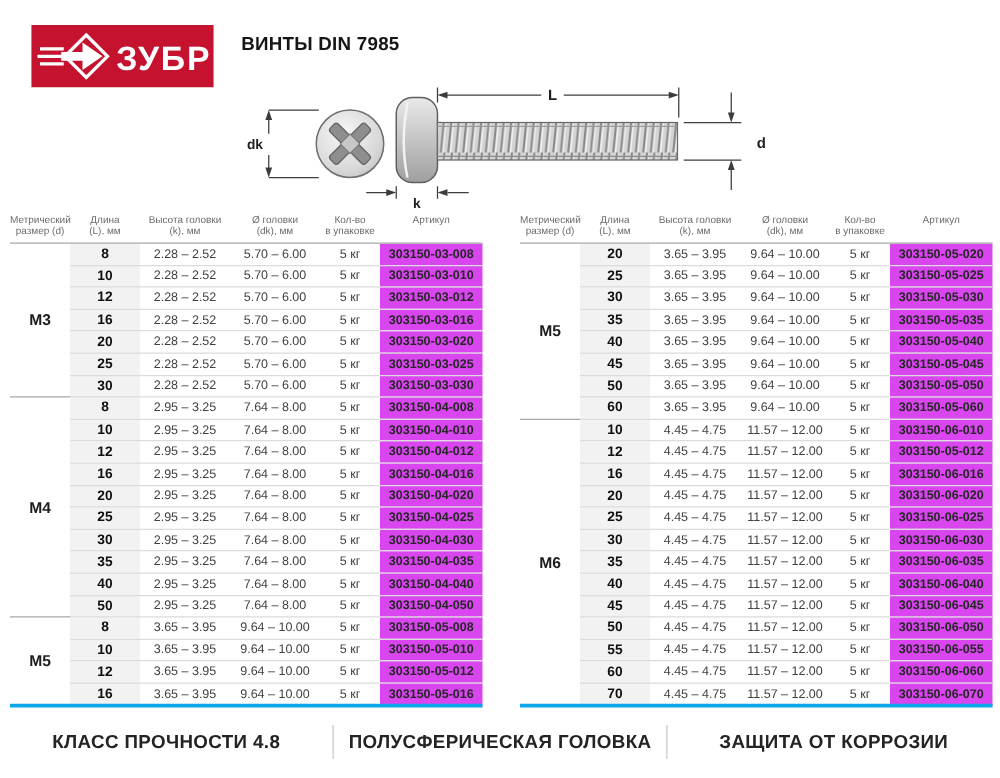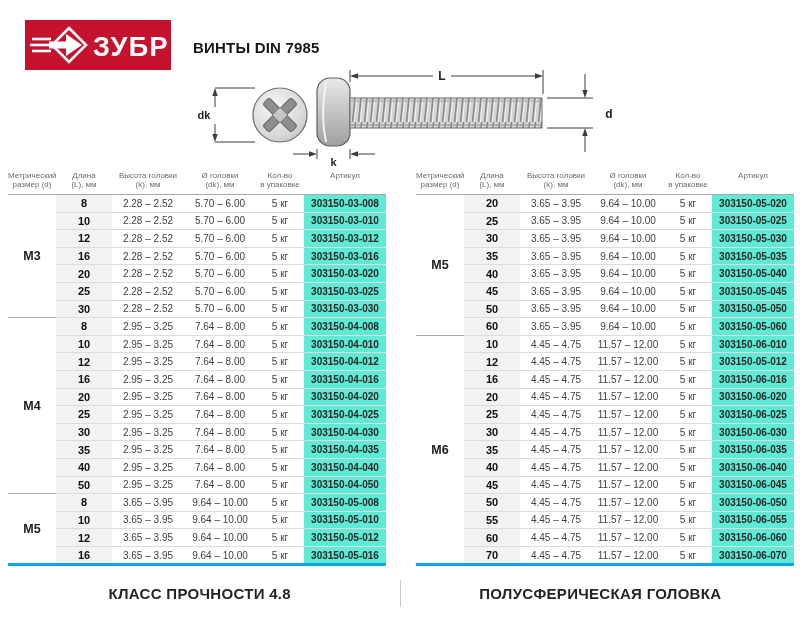--- a/index.html
+++ b/index.html
@@ -1,34 +1,34 @@
 <!DOCTYPE html>
 <html><head>
 <meta charset="utf-8">
 <style>
   html,body{margin:0;padding:0;background:#fff;}
   .page{position:relative;width:800px;height:622px;background:#fff;overflow:hidden;
         font-family:"Liberation Sans",sans-serif;}
   
   .logo{position:absolute;left:25px;top:20px;width:120px;height:50px;}
-  .titleblock{position:absolute;left:193px;top:38px;line-height:19px;
+  .titleblock{position:absolute;left:193px;top:26px;line-height:19px;
               font-size:15px;font-weight:700;color:#161616;letter-spacing:.2px;}
   
   .diagram{position:absolute;left:195px;top:62px;}
   
   .tables{position:absolute;left:8px;top:168px;width:786px;display:flex;justify-content:space-between;}
   table{border-collapse:collapse;width:378px;table-layout:fixed;border-bottom:3px solid #0ea5e9;}
   thead{border-bottom:1px solid #a8a8a8;}
   tbody{border-top:1px solid #a8a8a8;}
   th{font-size:8px;line-height:9px;font-weight:400;color:#6b6b6b;padding:3px 0 5px;vertical-align:top;}
   td{font-size:10px;color:#404040;text-align:center;height:16.6px;padding:0 1px;
      border-bottom:1px solid #dcdcdc;white-space:nowrap;}
   td.size{border-bottom:none;font-weight:700;font-size:12.5px;color:#1c1c1c;background:#fff;}
   td.len{font-weight:700;font-size:11px;color:#101010;background:#f2f2f2;}
-  td.art{font-weight:700;font-size:10px;color:#262626;background:#5eead4;}
+  td.art{font-weight:700;font-size:10px;color:#262626;background:#d946ef;}
   .c0{width:48px;}.c1{width:56px;}.c2{width:72px;}.c3{width:72px;}.c4{width:48px;}.c5{width:82px;}
   
   .footer{position:absolute;left:0;top:580px;width:800px;display:flex;}
   .fitem{flex:1;text-align:center;font-size:15px;font-weight:700;color:#242424;
          letter-spacing:.3px;padding:5px 0;}
   .fitem + .fitem{border-left:1px solid #c9c9c9;}
 </style>
 </head>
 <body>
 
@@ -497,15 +497,16 @@
             <td class="c4">5 кг</td>
             <td class="c5 art">303150-06-070</td>
           </tr>
         </tbody>
       </table>
   </div>
 
   <div class="footer">
     <div class="fitem">КЛАСС ПРОЧНОСТИ 4.8</div>
     <div class="fitem">ПОЛУСФЕРИЧЕСКАЯ ГОЛОВКА</div>
+    <div class="fitem">ЗАЩИТА ОТ КОРРОЗИИ</div>
   </div>
 
 </div>
 
 </body></html>

